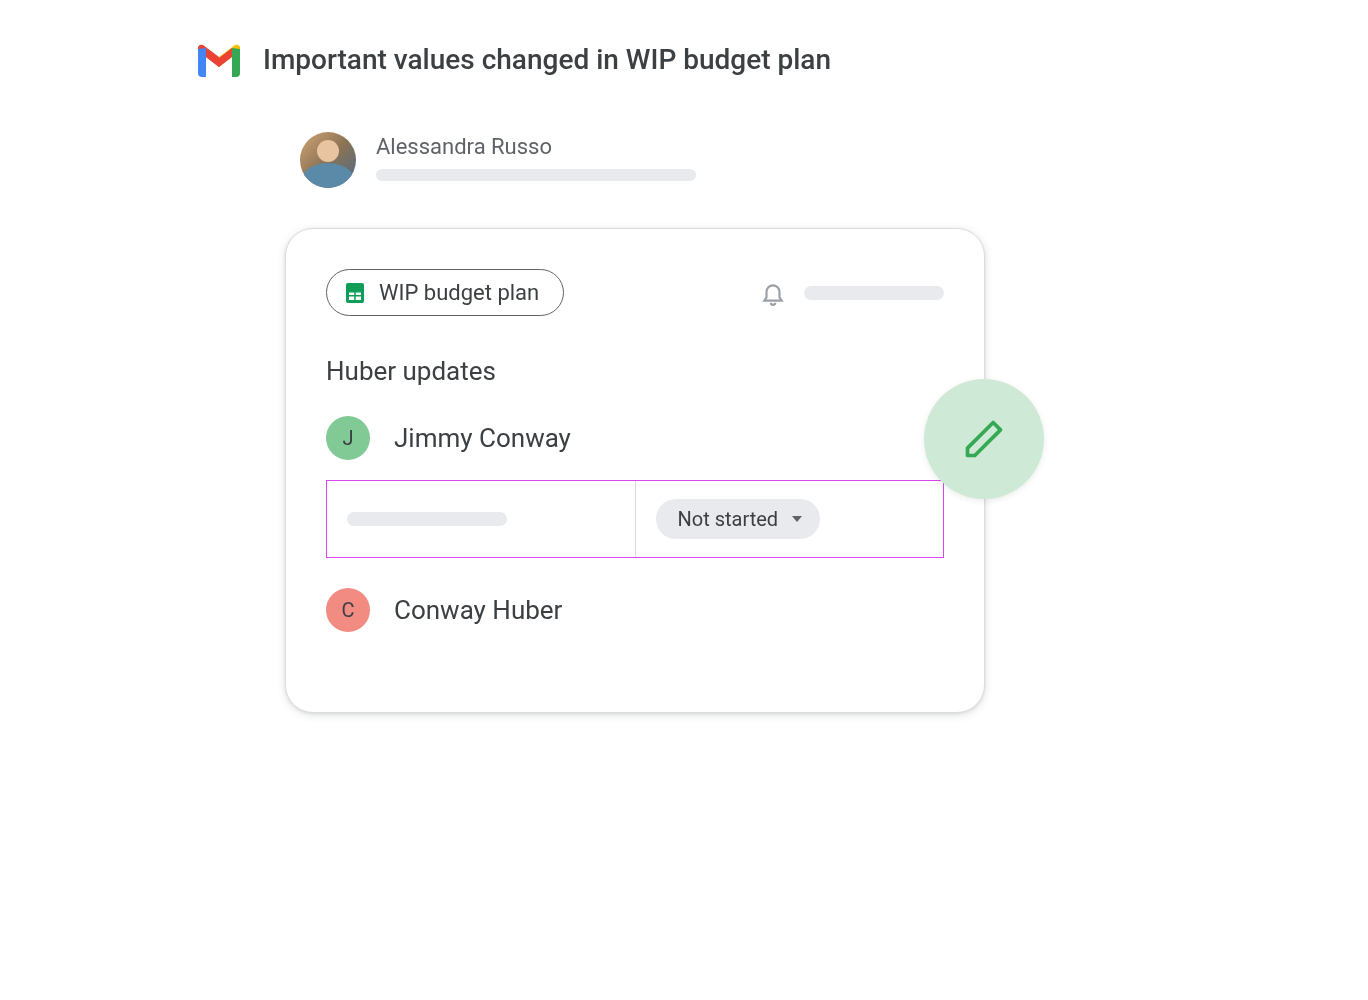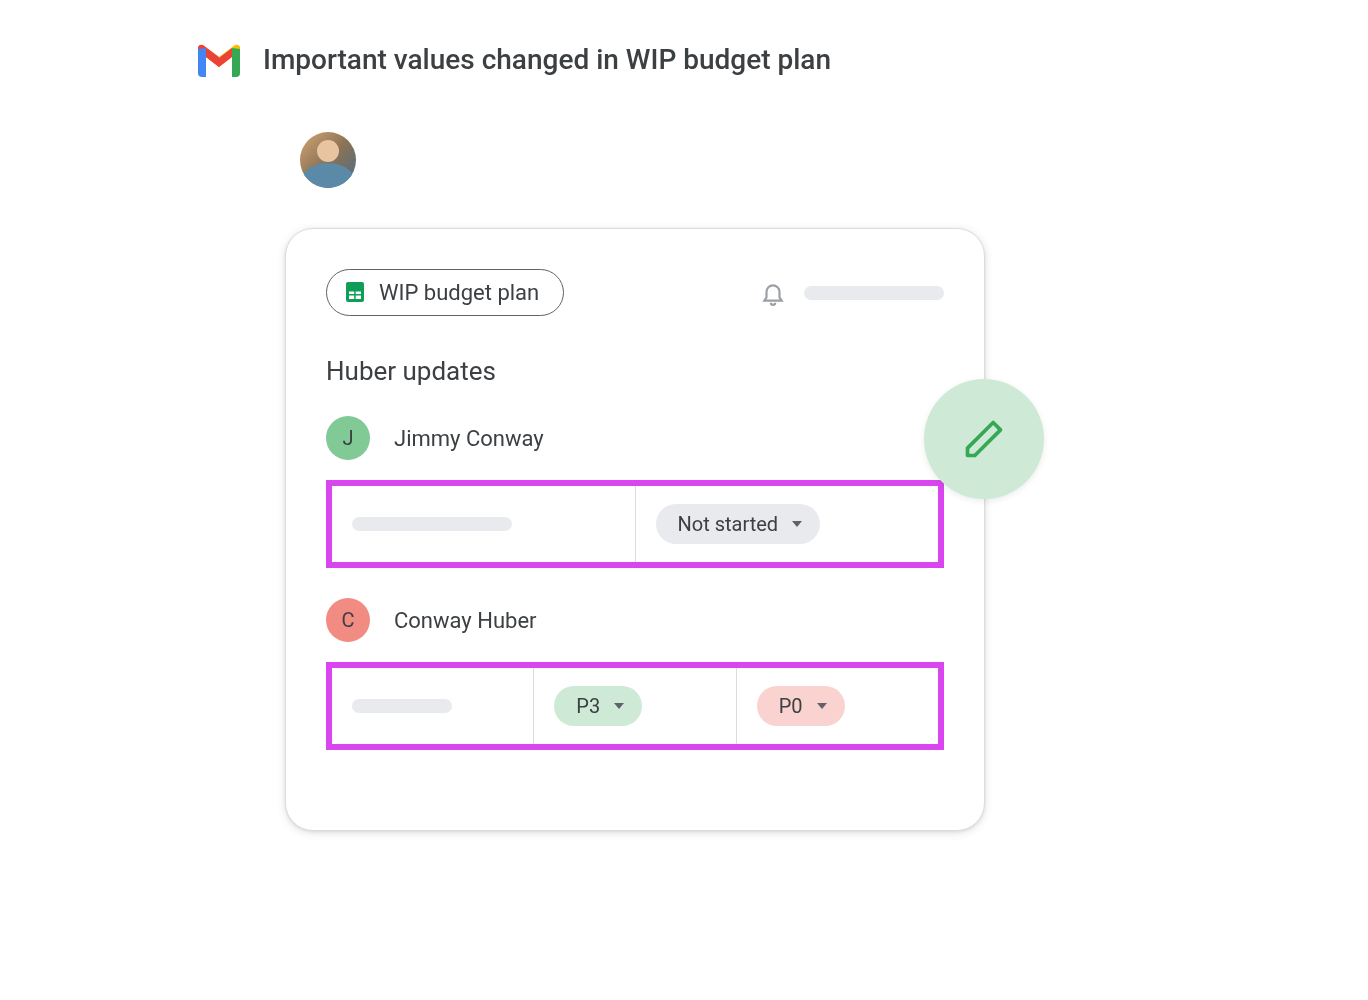--- a/index.html
+++ b/index.html
@@ -89,21 +89,21 @@
       border: 1px solid #dadce0;
     }
     .card-header {
       display: flex;
       align-items: center;
       justify-content: space-between;
       margin-bottom: 40px;
     }
     .file-chip {
       display: inline-flex;
-      align-items: flex-start;
+      align-items: center;
       gap: 12px;
       border: 1px solid #5f6368;
       border-radius: 50px;
       padding: 10px 24px 10px 16px;
     }
     .sheets-icon {
       width: 24px;
       height: 24px;
     }
     .file-name {
@@ -141,26 +141,26 @@
       border-radius: 50%;
       display: flex;
       align-items: center;
       justify-content: center;
       font-size: 20px;
       color: #3c4043;
     }
     .badge-green { background: #81c995; }
     .badge-red { background: #f28b82; }
     .person-name {
-      font-size: 22px;
+      font-size: 26px;
       color: #3c4043;
     }
     .update-table {
       display: flex;
-      border: 6px solid #d946ef;
+      border: 1px solid #d946ef;
       text-align: right;
     }
     .update-cell {
       flex: 1;
       padding: 18px 20px;
       display: flex;
       align-items: center;
       border-right: 1px solid #dadce0;
     }
     .update-cell:last-child { border-right: none; }
@@ -216,20 +216,24 @@
         <path d="M3 8 Q3 3 8 4 L24 16 L24 26 L11 16 L11 7 Z" fill="#EA4335"></path>
         <path d="M45 8 Q45 3 40 4 L24 16 L24 26 L37 16 L37 7 Z" fill="#FBBC04"></path>
         <path d="M11 7 L24 17 L37 7 L37 16 L24 26 L11 16 Z" fill="#EA4335"></path>
       </svg>
     </div>
     <div class="email-subject">Important values changed in WIP budget plan</div>
   </div>
 
   <div class="sender-row">
     <div class="avatar"></div>
+    <div class="sender-info">
+      <div class="sender-name">Alessandra Russo</div>
+      <div class="placeholder-bar sender-placeholder"></div>
+    </div>
   </div>
 
   <div class="card">
     <div class="card-header">
       <div class="file-chip">
         <svg class="sheets-icon" viewBox="0 0 24 24">
           <rect x="3" y="2" width="18" height="20" rx="2" fill="#0F9D58"></rect>
           <rect x="6" y="10" width="12" height="9" fill="#fff"></rect>
           <rect x="6" y="10" width="12" height="1.5" fill="#0F9D58"></rect>
           <rect x="6" y="14" width="12" height="1.5" fill="#0F9D58"></rect>
@@ -264,37 +268,20 @@
           </div>
         </div>
       </div>
     </div>
 
     <div class="update-block">
       <div class="person-row">
         <div class="person-badge badge-red">C</div>
         <div class="person-name">Conway Huber</div>
       </div>
-      <div class="update-table">
-        <div class="update-cell">
-          <div class="placeholder-bar cell-placeholder-sm"></div>
-        </div>
-        <div class="update-cell">
-          <div class="status-chip chip-green">
-            <span>P3</span>
-            <span class="chip-caret"></span>
-          </div>
-        </div>
-        <div class="update-cell">
-          <div class="status-chip chip-red">
-            <span>P0</span>
-            <span class="chip-caret"></span>
-          </div>
-        </div>
-      </div>
     </div>
 
     <div class="fab">
       <svg class="pencil-icon" viewBox="0 0 24 24" fill="none" stroke="currentColor" stroke-width="2" stroke-linecap="round" stroke-linejoin="round">
         <path d="M17 3l4 4L7 21H3v-4L17 3z"></path>
       </svg>
     </div>
   </div>
 </div>
 

